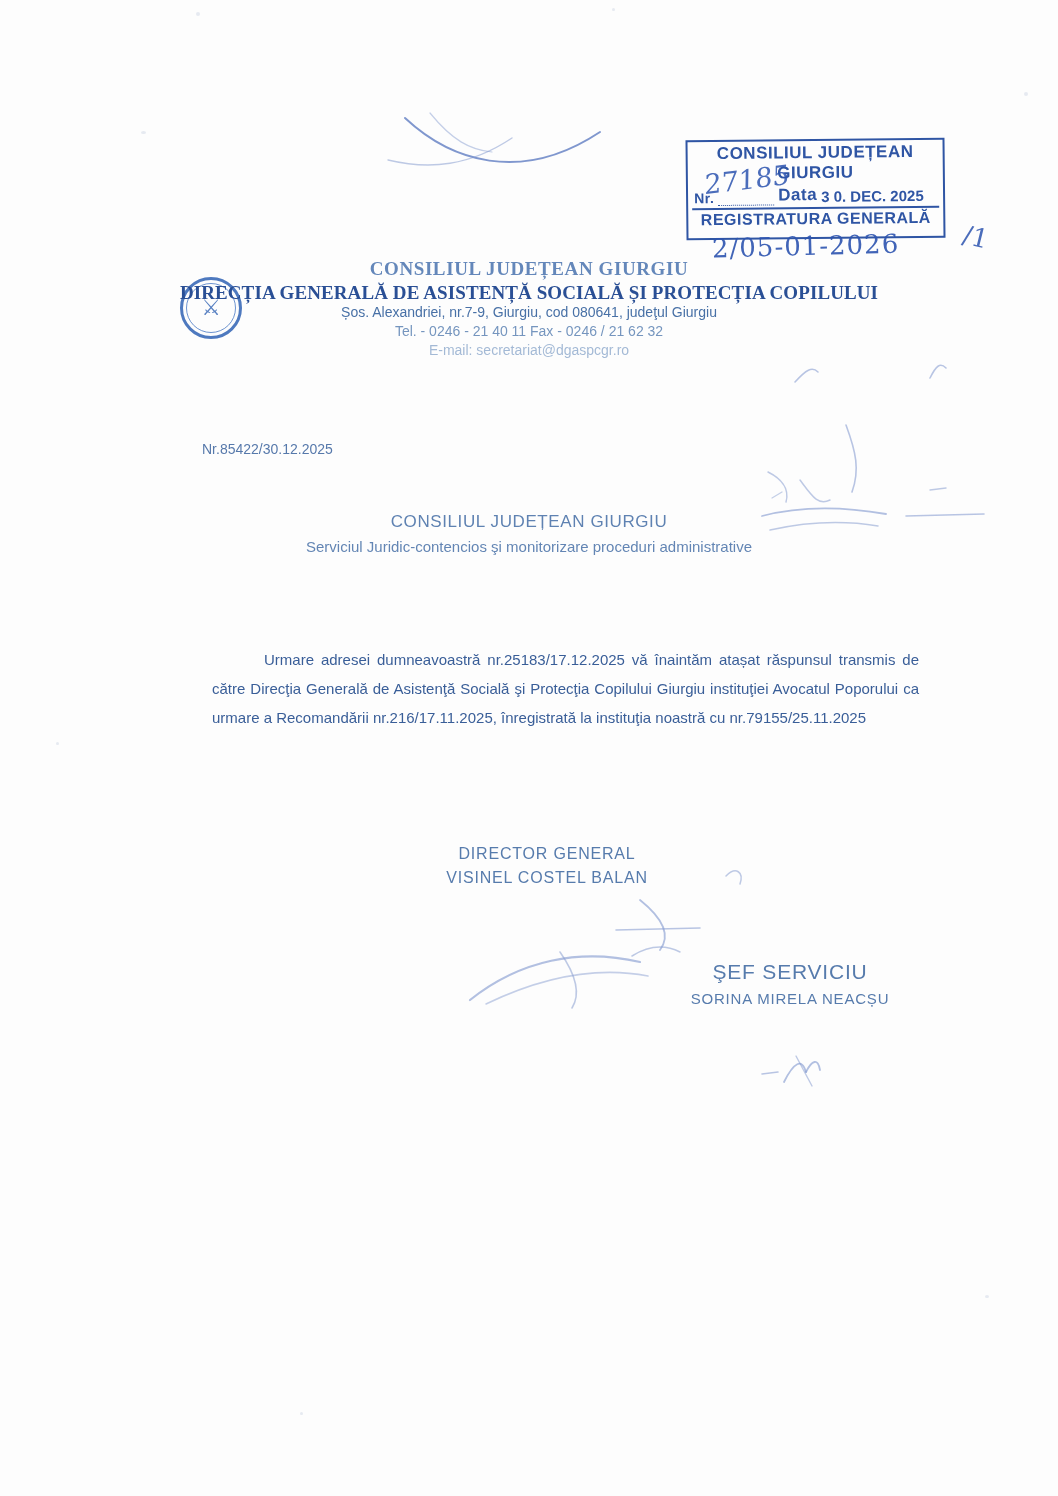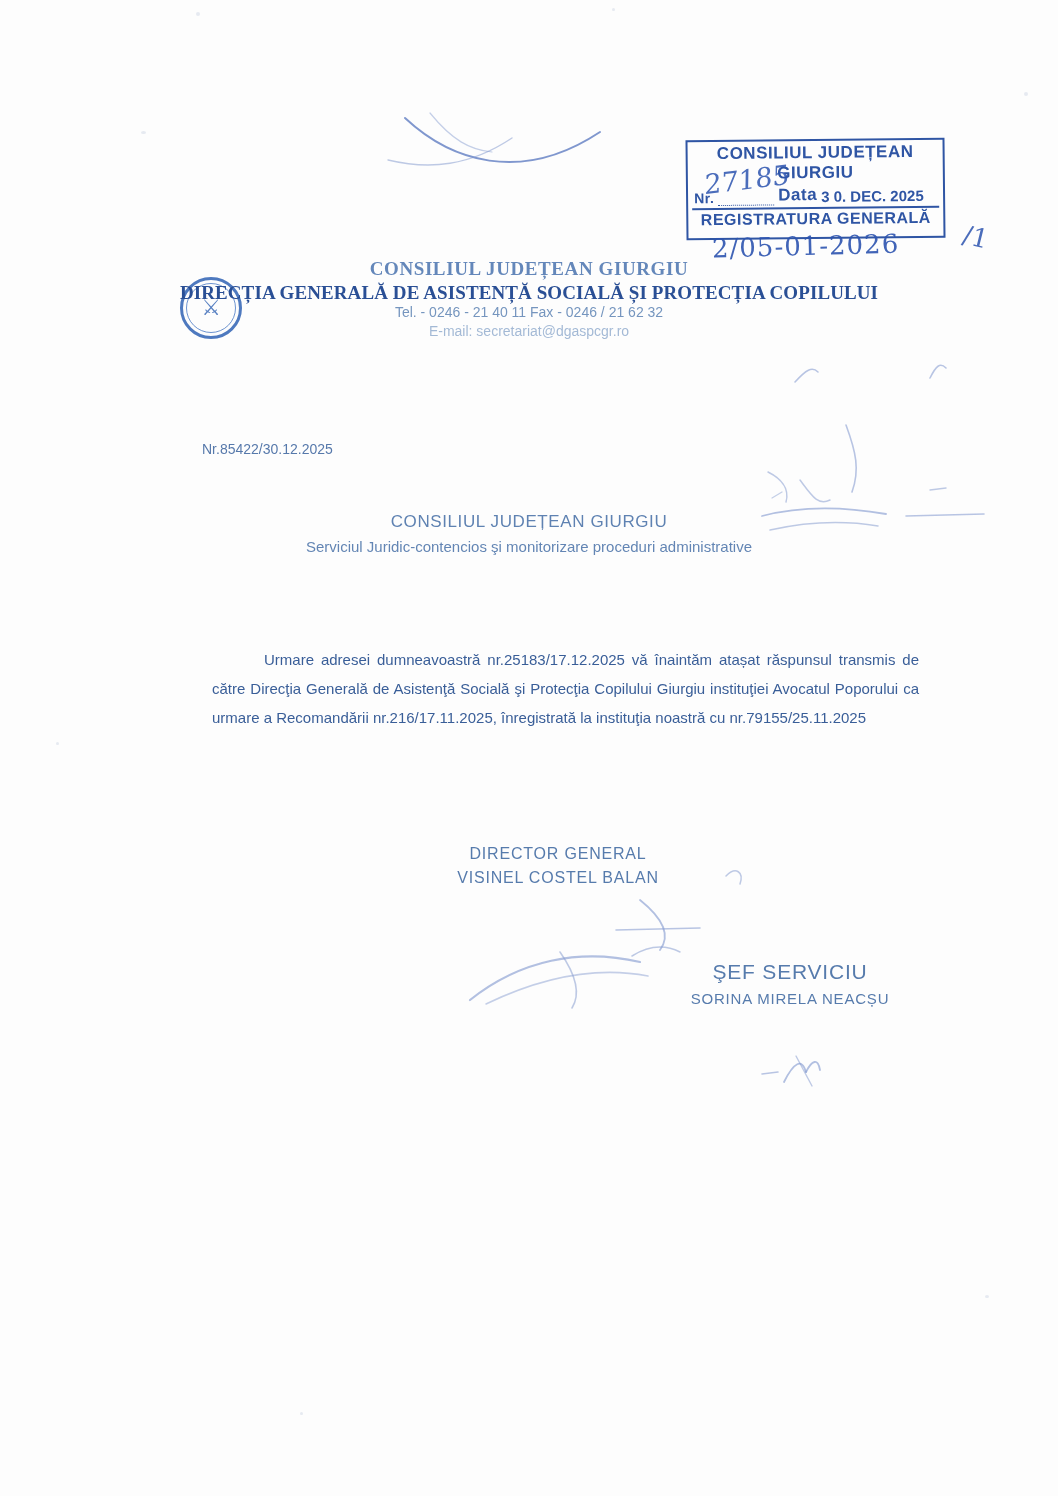--- a/index.html
+++ b/index.html
@@ -219,21 +219,21 @@
     line-height: 29px;
     text-align: justify;
     color: #2f5693;
     text-indent: 52px;
     opacity: .95;
   }
 
   
   .sig-left {
     position: absolute;
-    left: 418px; top: 845px;
+    left: 407px; top: 845px;
     text-align: center;
     width: 280px;
     color: #3a659f;
   }
   .sig-left .t1 { font-size: 16px; letter-spacing: .8px; margin-bottom: 6px; opacity: .85; }
   .sig-left .t2 { font-size: 16px; letter-spacing: .8px; opacity: .85; }
 
   .sig-right {
     position: absolute;
     left: 640px; top: 960px;
@@ -284,20 +284,21 @@
 
   <div class="logo">
     <div class="ring"></div>
     <div class="ring2"></div>
     <div class="glyph">⚔</div>
   </div>
 
   <div class="head">
     <div class="l2">CONSILIUL JUDEȚEAN GIURGIU</div>
     <div class="l3">DIRECȚIA GENERALĂ DE ASISTENȚĂ SOCIALĂ ȘI PROTECȚIA COPILULUI</div>
+    <div class="l4">Șos. Alexandriei, nr.7-9, Giurgiu, cod 080641, judeţul Giurgiu</div>
     <div class="l5">Tel. - 0246 - 21 40 11  Fax - 0246 / 21 62 32</div>
     <div class="l6">E-mail: secretariat@dgaspcgr.ro</div>
   </div>
 
   <div class="ref">Nr.85422/30.12.2025</div>
 
   <div class="addr">
     <div class="a2">CONSILIUL JUDEȚEAN GIURGIU</div>
     <div class="a3">Serviciul Juridic-contencios şi monitorizare proceduri administrative</div>
   </div>

